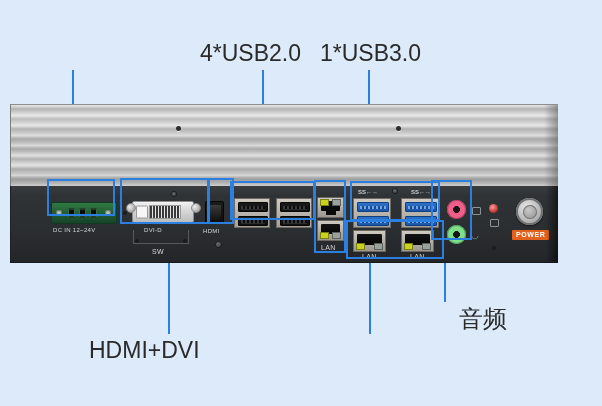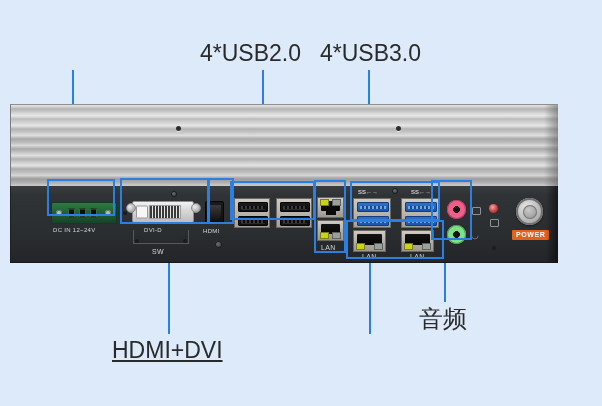--- a/index.html
+++ b/index.html
@@ -42,20 +42,21 @@
   .calloutText {
     position: absolute;
     color: #2a2a2a;
     font-size: 23px;
     font-weight: normal;
     white-space: nowrap;
     line-height: 1;
   }
   .calloutText.cn {
     font-size: 24px;
+    margin-left: 40px;
   }
 
   
   .leader {
     position: absolute;
     background: #2a7fe0;
   }
   .leader.v { width: 2px; }
 
   
@@ -368,23 +369,23 @@
     box-sizing:border-box;
   }
 </style>
 </head>
 <body>
 
 <div id="stage">
 
 
   <div class="calloutText" style="left:200px; top:42px;">4*USB2.0</div>
-  <div class="calloutText" style="left:320px; top:42px;">4*USB3.0</div>
-
-  <div class="calloutText" style="left:112px; top:339px;text-decoration:underline;">HDMI+DVI</div>
+  <div class="calloutText" style="left:320px; top:42px;">1*USB3.0</div>
+
+  <div class="calloutText" style="left:89px; top:339px;">HDMI+DVI</div>
   <div class="calloutText cn" style="left:419px; top:307px;">音频</div>
 
   <div class="leader v" style="left:72px; top:70px; height:110px;"></div>
   <div class="leader v" style="left:262px; top:70px; height:110px;"></div>
   <div class="leader v" style="left:368px; top:70px; height:104px;"></div>
 
   <div class="leader v" style="left:168px; top:238px; height:96px;"></div>
   <div class="leader v" style="left:369px; top:258px; height:76px;"></div>
   <div class="leader v" style="left:444px; top:240px; height:62px;"></div>
 

